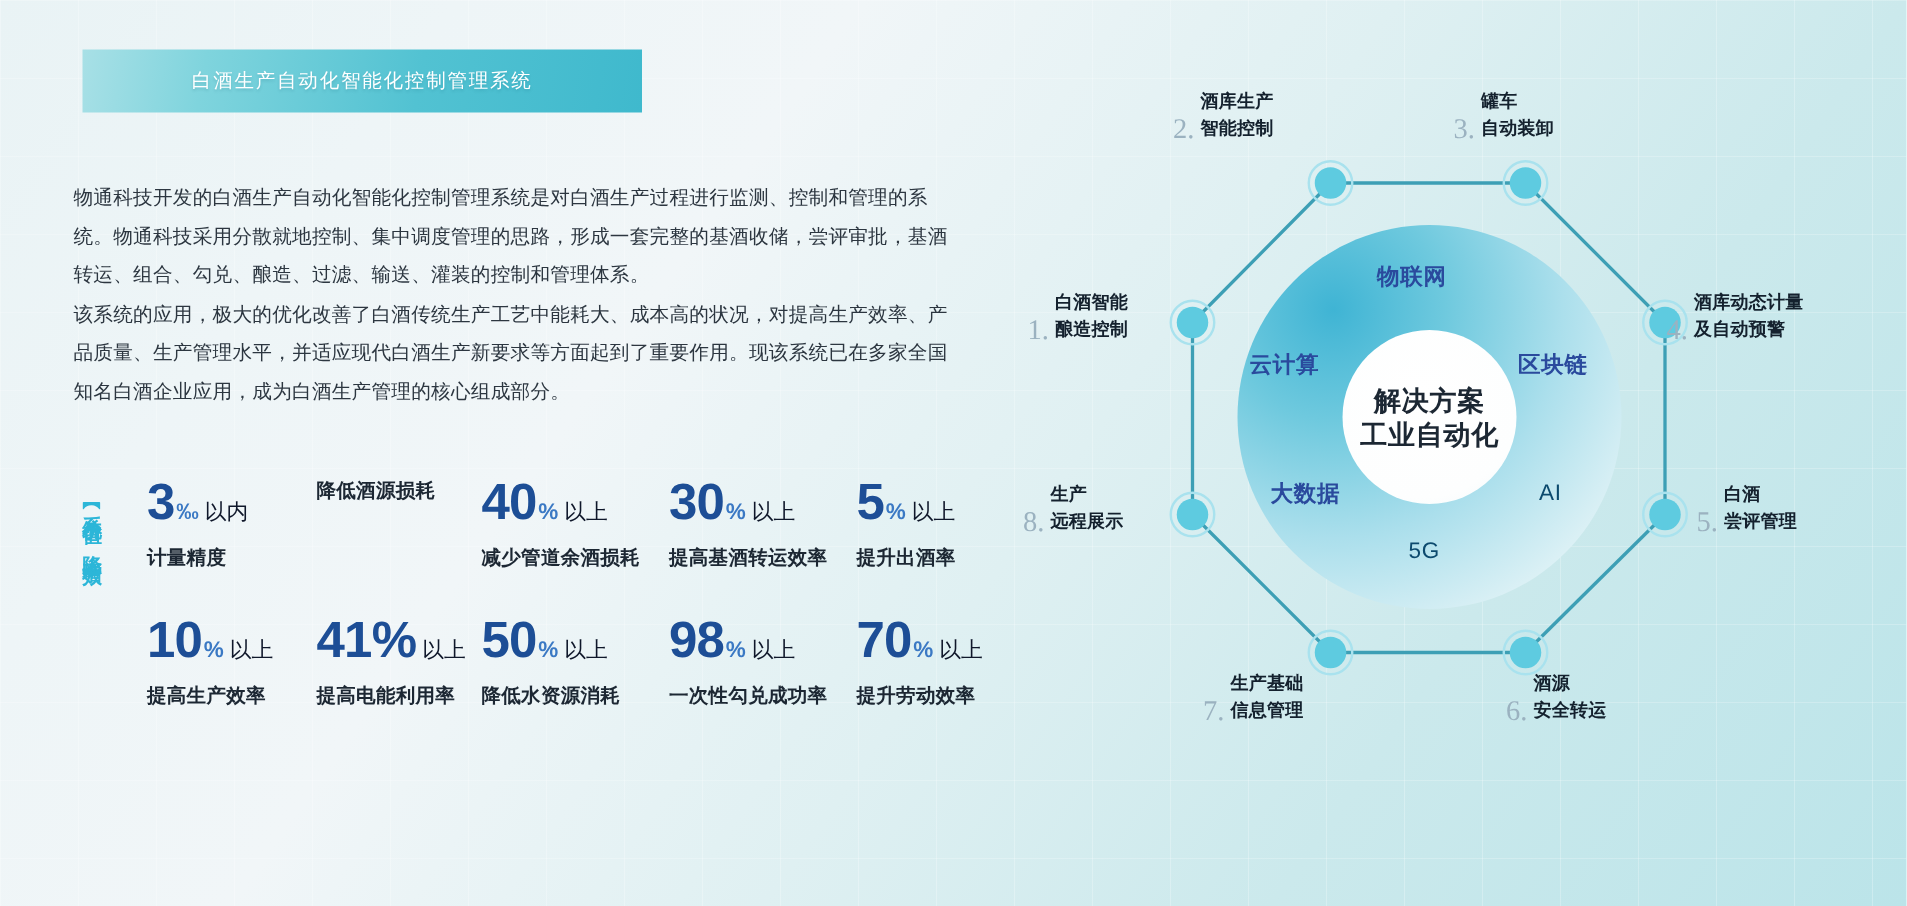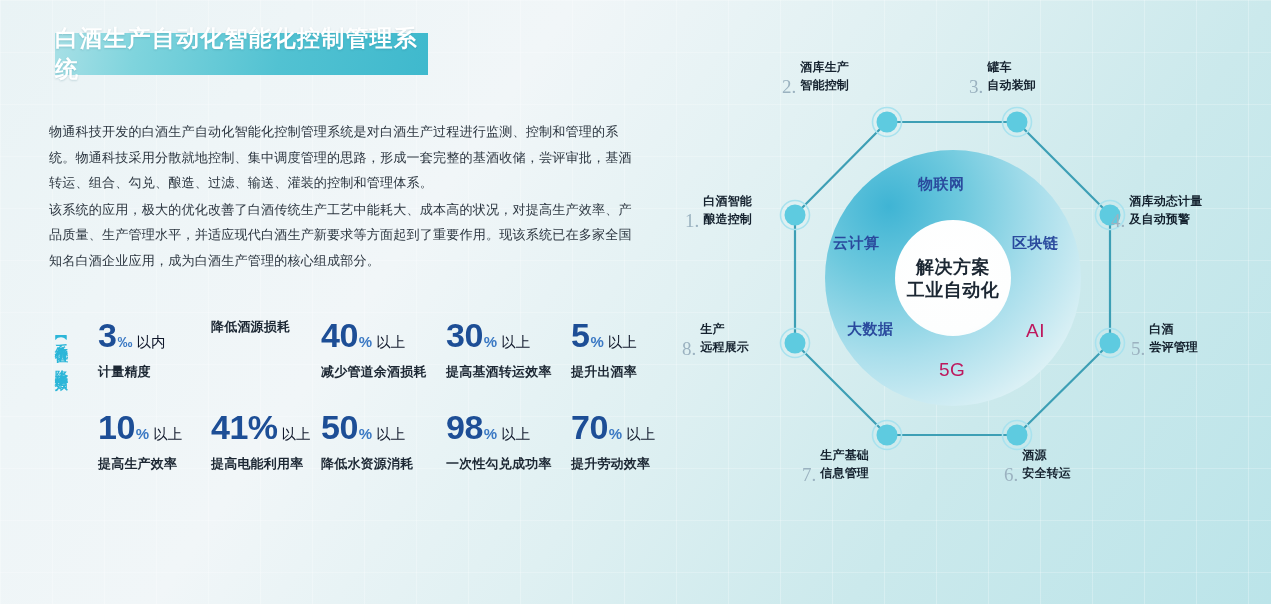--- a/index.html
+++ b/index.html
@@ -25,21 +25,21 @@
   
   .left-col { position: absolute; left: 0; top: 0; width: 670px; height: 604px; }
 
   .title-banner {
     position: absolute; left: 55px; top: 33px;
     width: 373px; height: 42px;
     background: linear-gradient(100deg, #a8e0e6 0%, #7fd4dd 22%, #52c2d2 60%, #3fb9cd 100%);
     display: flex; align-items: center; justify-content: center;
   }
   .title-banner .t {
-    color: #ffffff; font-size: 23px; font-weight: bold;
+    color: #ffffff; font-size: 13px; font-weight: normal;
     letter-spacing: 1.2px;
     text-shadow: 0 1px 2px rgba(0,80,100,0.18);
   }
 
   .body-text {
     position: absolute; left: 48px; top: 118px; width: 590px;
     color: #2c3640; font-size: 13.1px; line-height: 25.5px;
     letter-spacing: 0.15px;
   }
   .body-text p { margin: 1px; }
@@ -91,21 +91,21 @@
     font-size: 12px; font-weight: bold; color: #14212e;
     line-height: 18px; letter-spacing: 0.2px;
   }
   .node-label .idx.left { margin-right: 4px; }
 
   .tech-word {
     position: absolute; white-space: nowrap;
     font-size: 15px; font-weight: bold; color: #2a4a9d;
     letter-spacing: 0.5px;
   }
-  .tech-word.thin { font-weight: normal; color: #be185d; font-size: 19px; }
+  .tech-word.thin { font-weight: normal; color: #0c4a6e; font-size: 15px; }
 
   .core-text {
     position: absolute; text-align: center; white-space: nowrap;
     font-size: 18px; font-weight: bold; color: #1c2733;
     line-height: 23px; letter-spacing: 0.5px;
     text-shadow: 0 1px 1px rgba(255,255,255,0.9);
   }
 </style>
 </head>
 <body>

